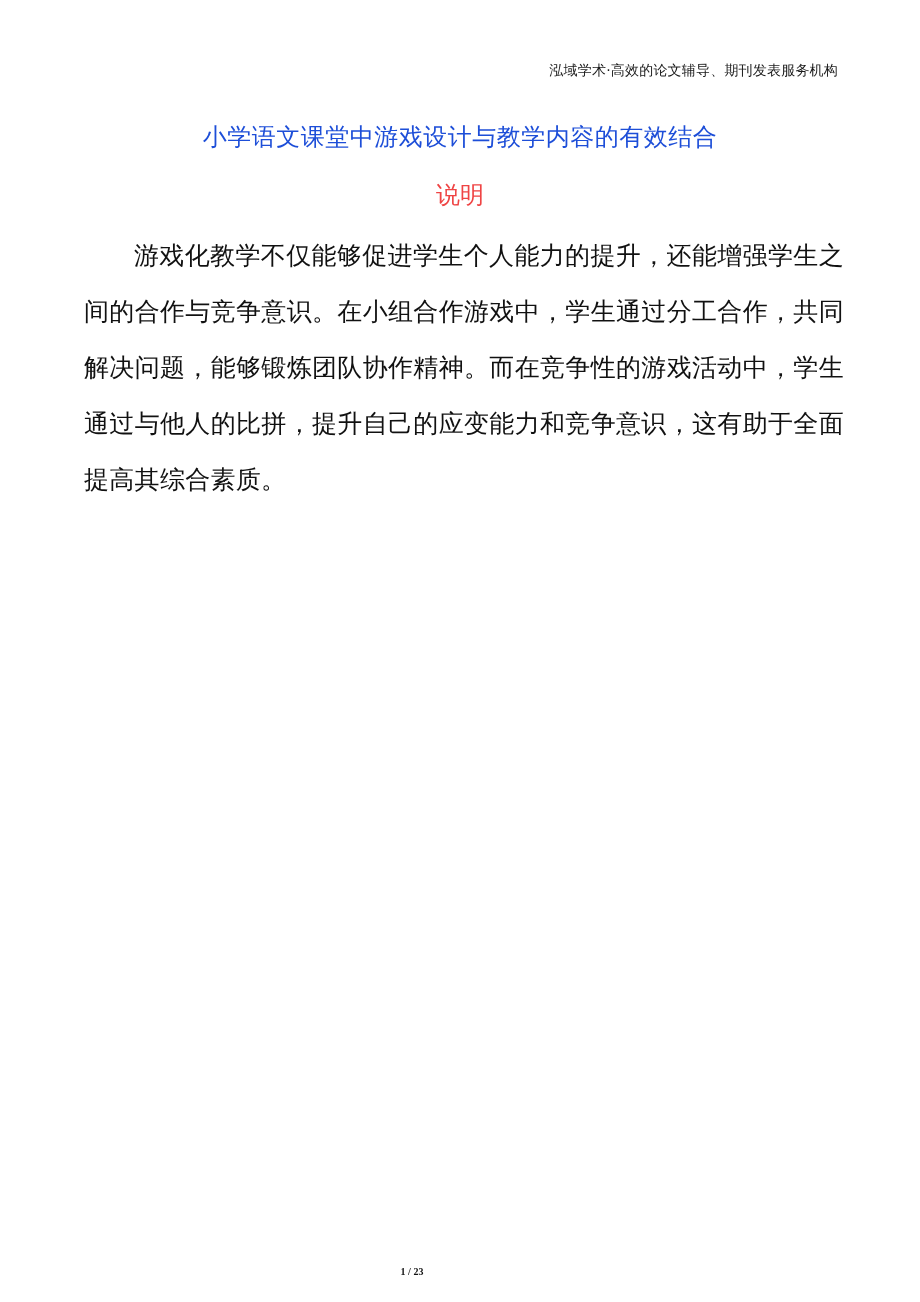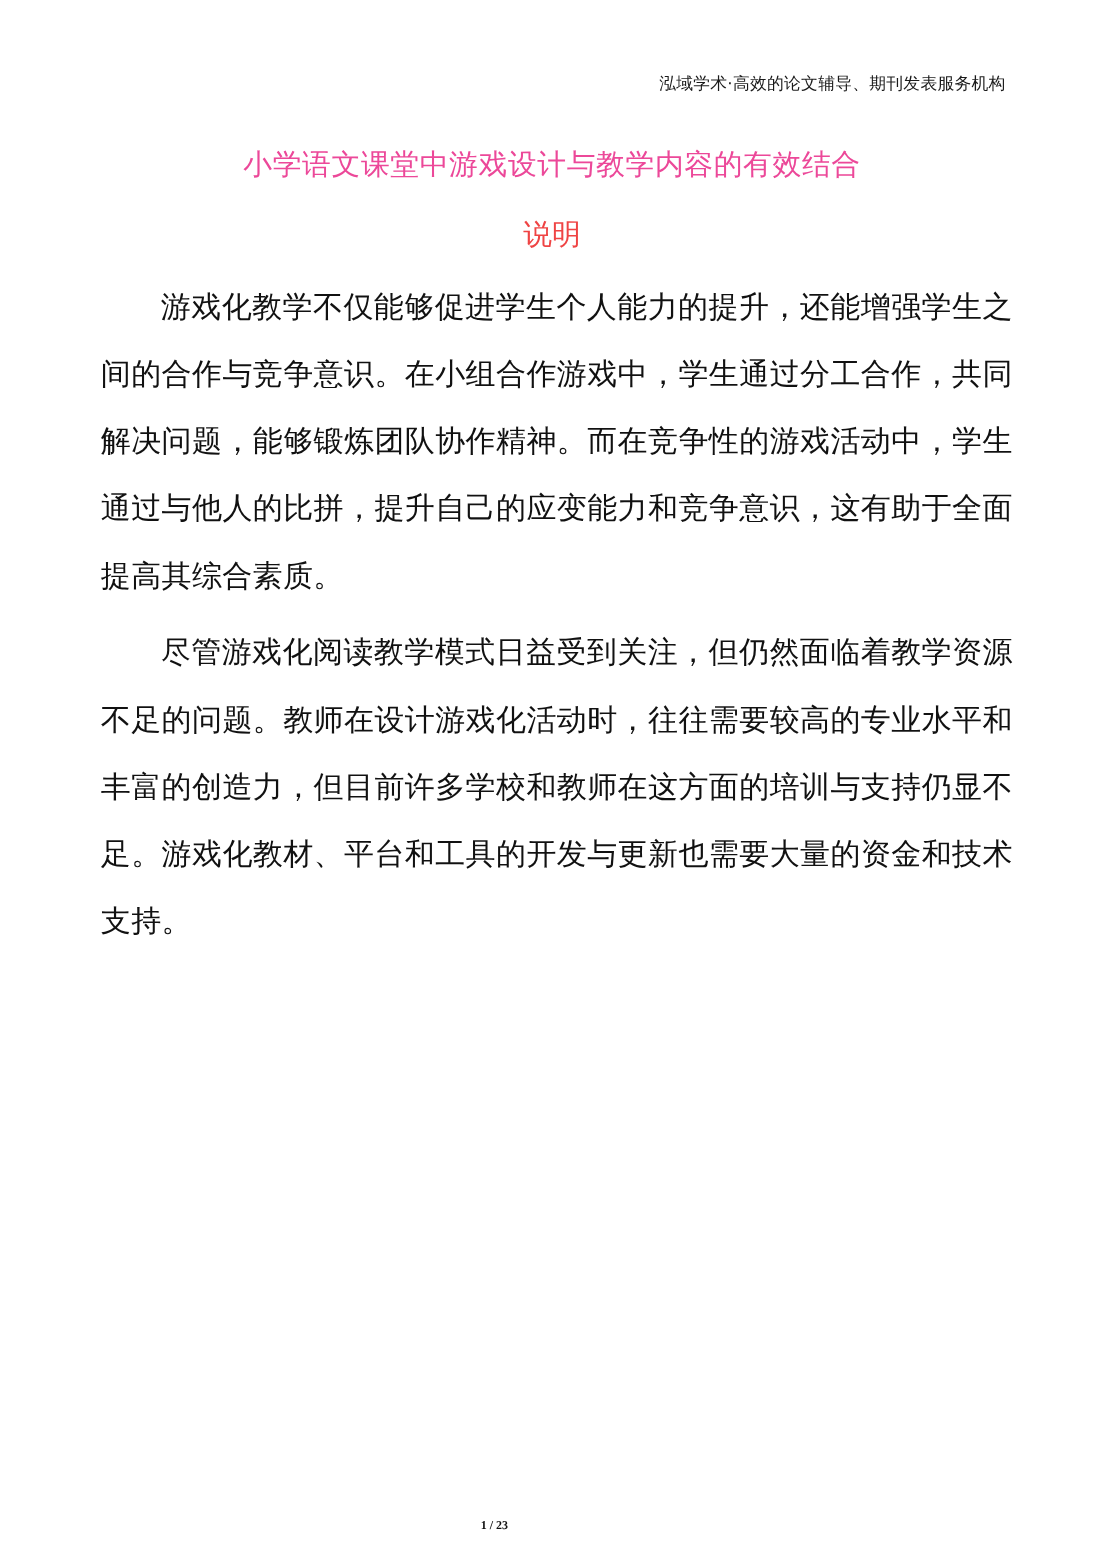--- a/index.html
+++ b/index.html
@@ -26,21 +26,21 @@
       letter-spacing: 0.2px;
     }
     .doc-title {
       position: absolute;
       top: 120px;
       left: 0;
       width: 920px;
       text-align: center;
       font-size: 24px;
       line-height: 34px;
-      color: #ec4899;
+      color: #1d4ed8;
       letter-spacing: 0.5px;
     }
     .doc-subtitle {
       position: absolute;
       top: 178px;
       left: 0;
       width: 920px;
       text-align: center;
       font-size: 24px;
       line-height: 34px;
@@ -83,16 +83,15 @@
 <body>
 
 <div class="page-header">泓域学术·高效的论文辅导、期刊发表服务机构</div>
 
 <h1 class="doc-title" style="margin:0;font-weight:normal;">小学语文课堂中游戏设计与教学内容的有效结合</h1>
 
 <h2 class="doc-subtitle" style="margin:0;font-weight:normal;">说明</h2>
 
 <div class="body">
   <p class="para">游戏化教学不仅能够促进学生个人能力的提升，还能增强学生之间的合作与竞争意识。在小组合作游戏中，学生通过分工合作，共同解决问题，能够锻炼团队协作精神。而在竞争性的游戏活动中，学生通过与他人的比拼，提升自己的应变能力和竞争意识，这有助于全面提高其综合素质。</p>
-  <p class="para">尽管游戏化阅读教学模式日益受到关注，但仍然面临着教学资源不足的问题。教师在设计游戏化活动时，往往需要较高的专业水平和丰富的创造力，但目前许多学校和教师在这方面的培训与支持仍显不足。游戏化教材、平台和工具的开发与更新也需要大量的资金和技术支持。</p>
 </div>
 
 <div class="page-number">1 / 23</div>
 
 </body></html>

